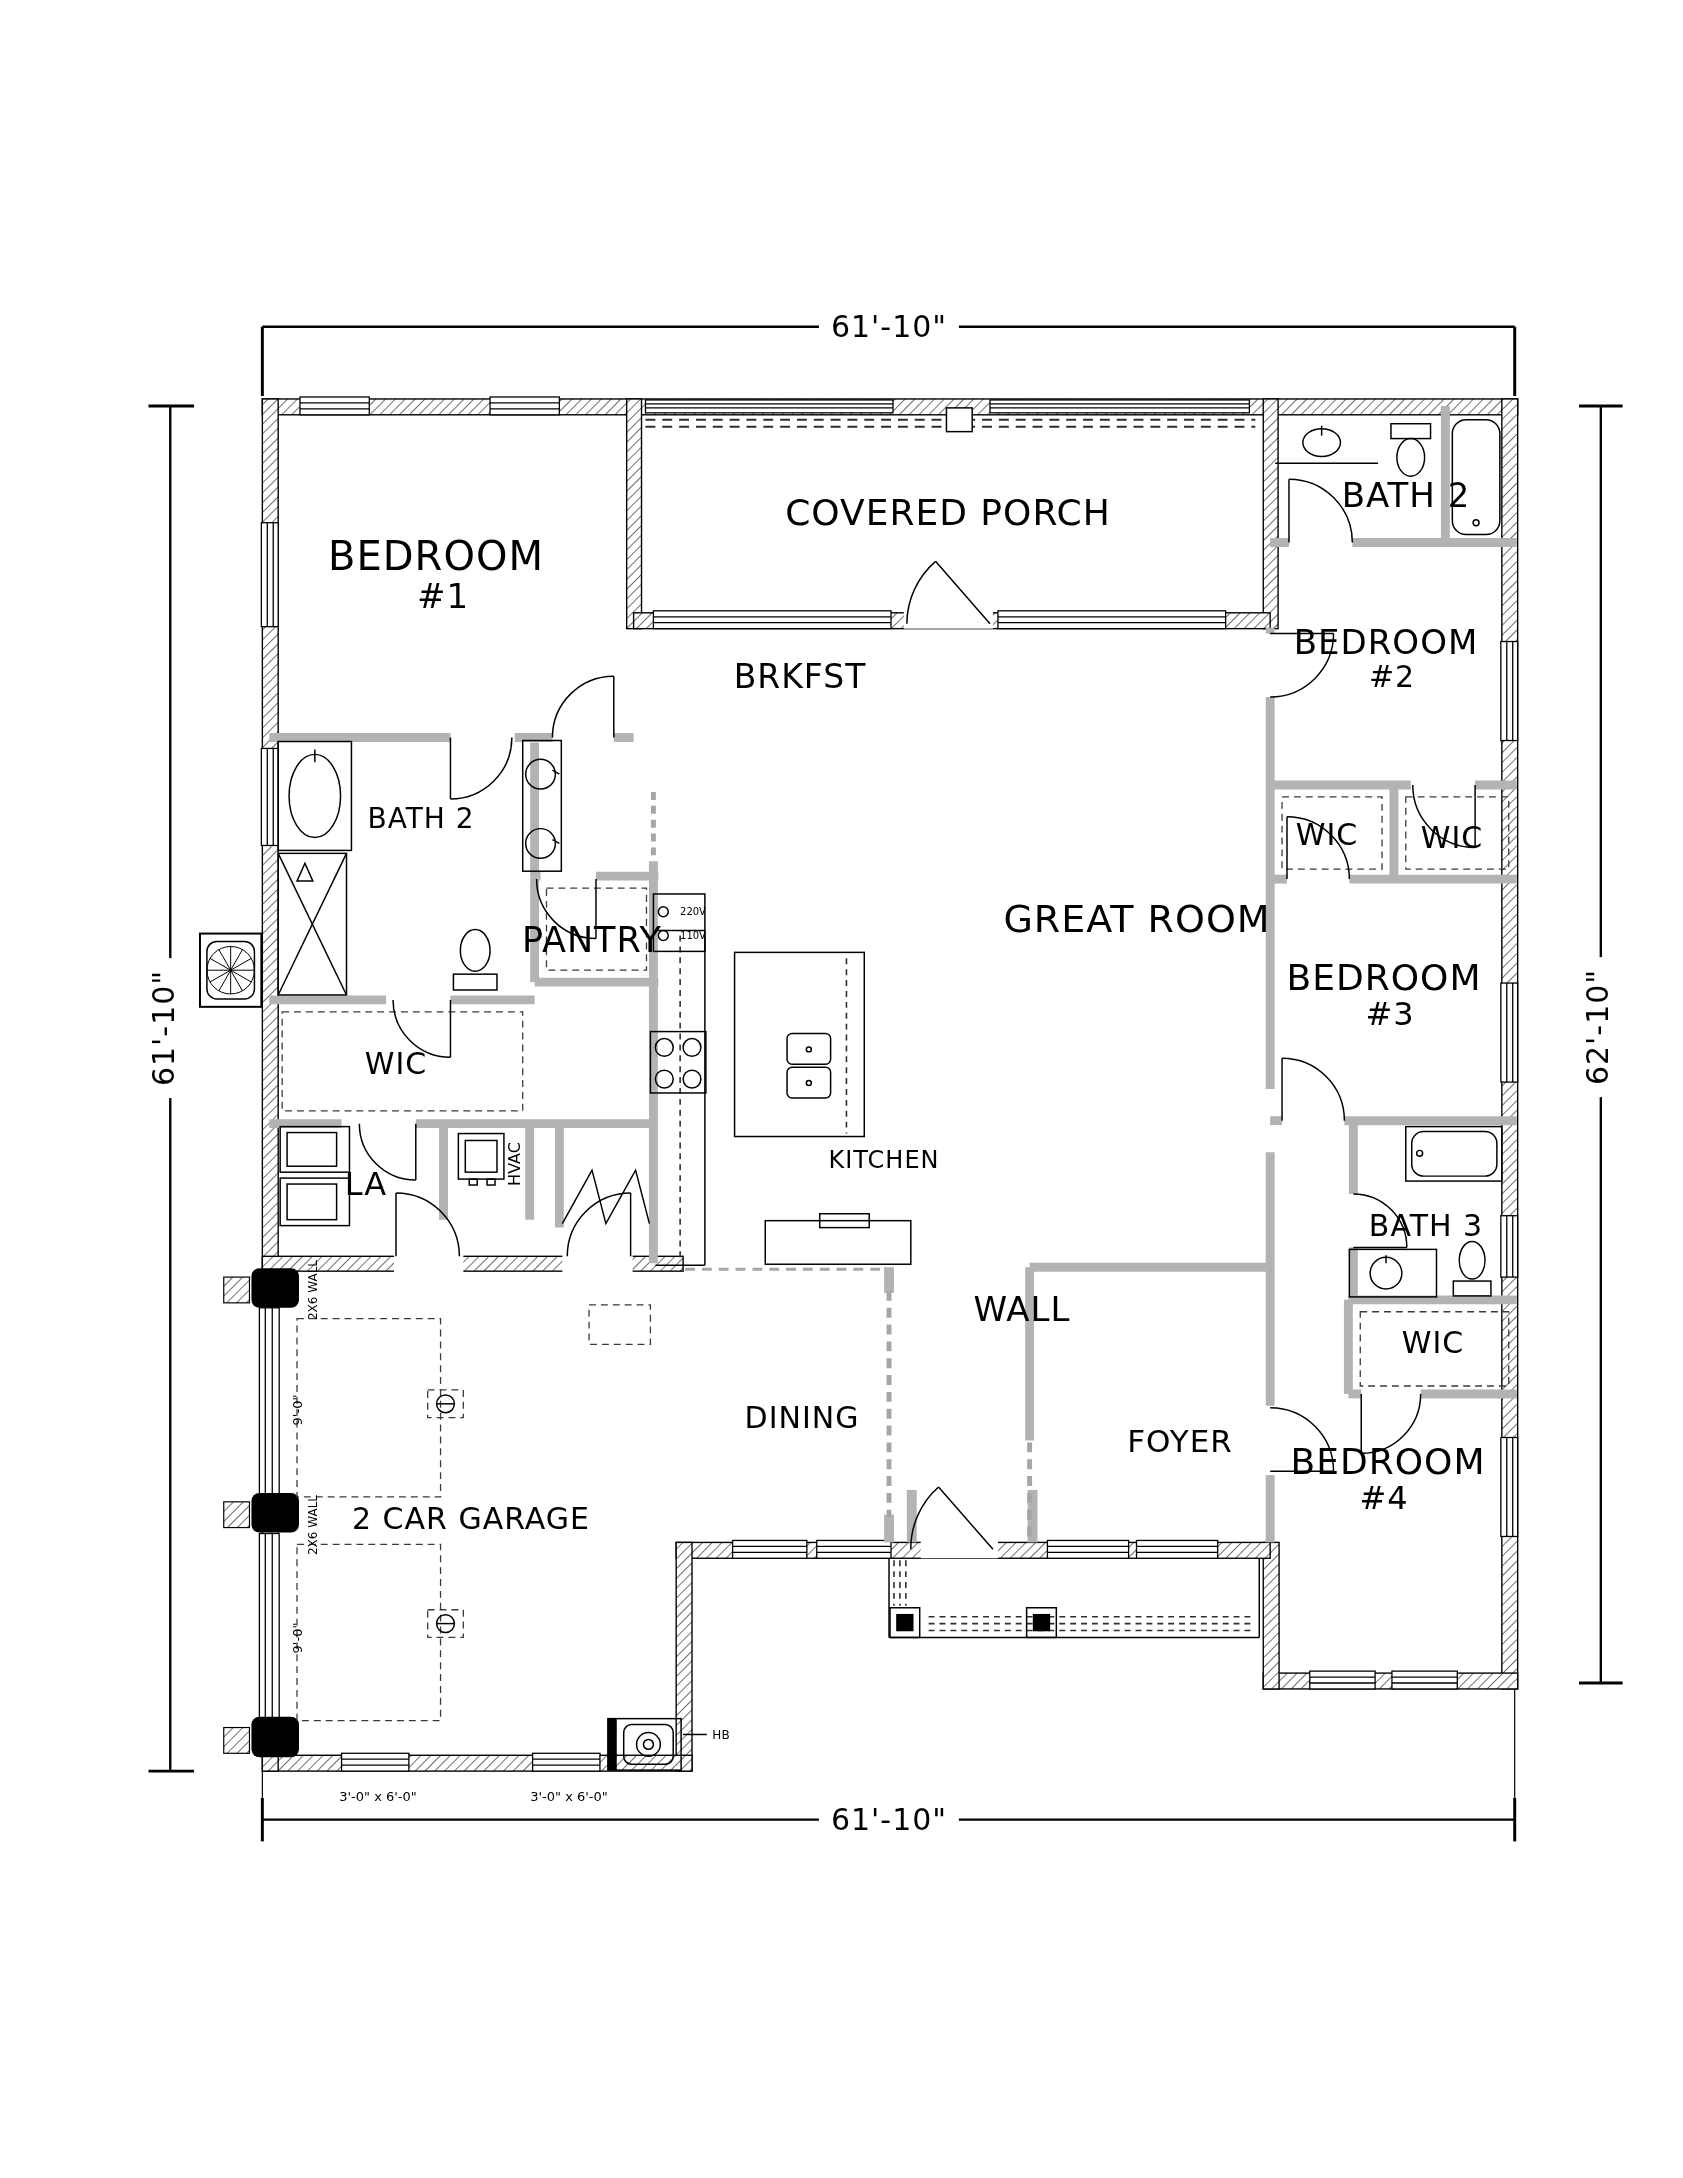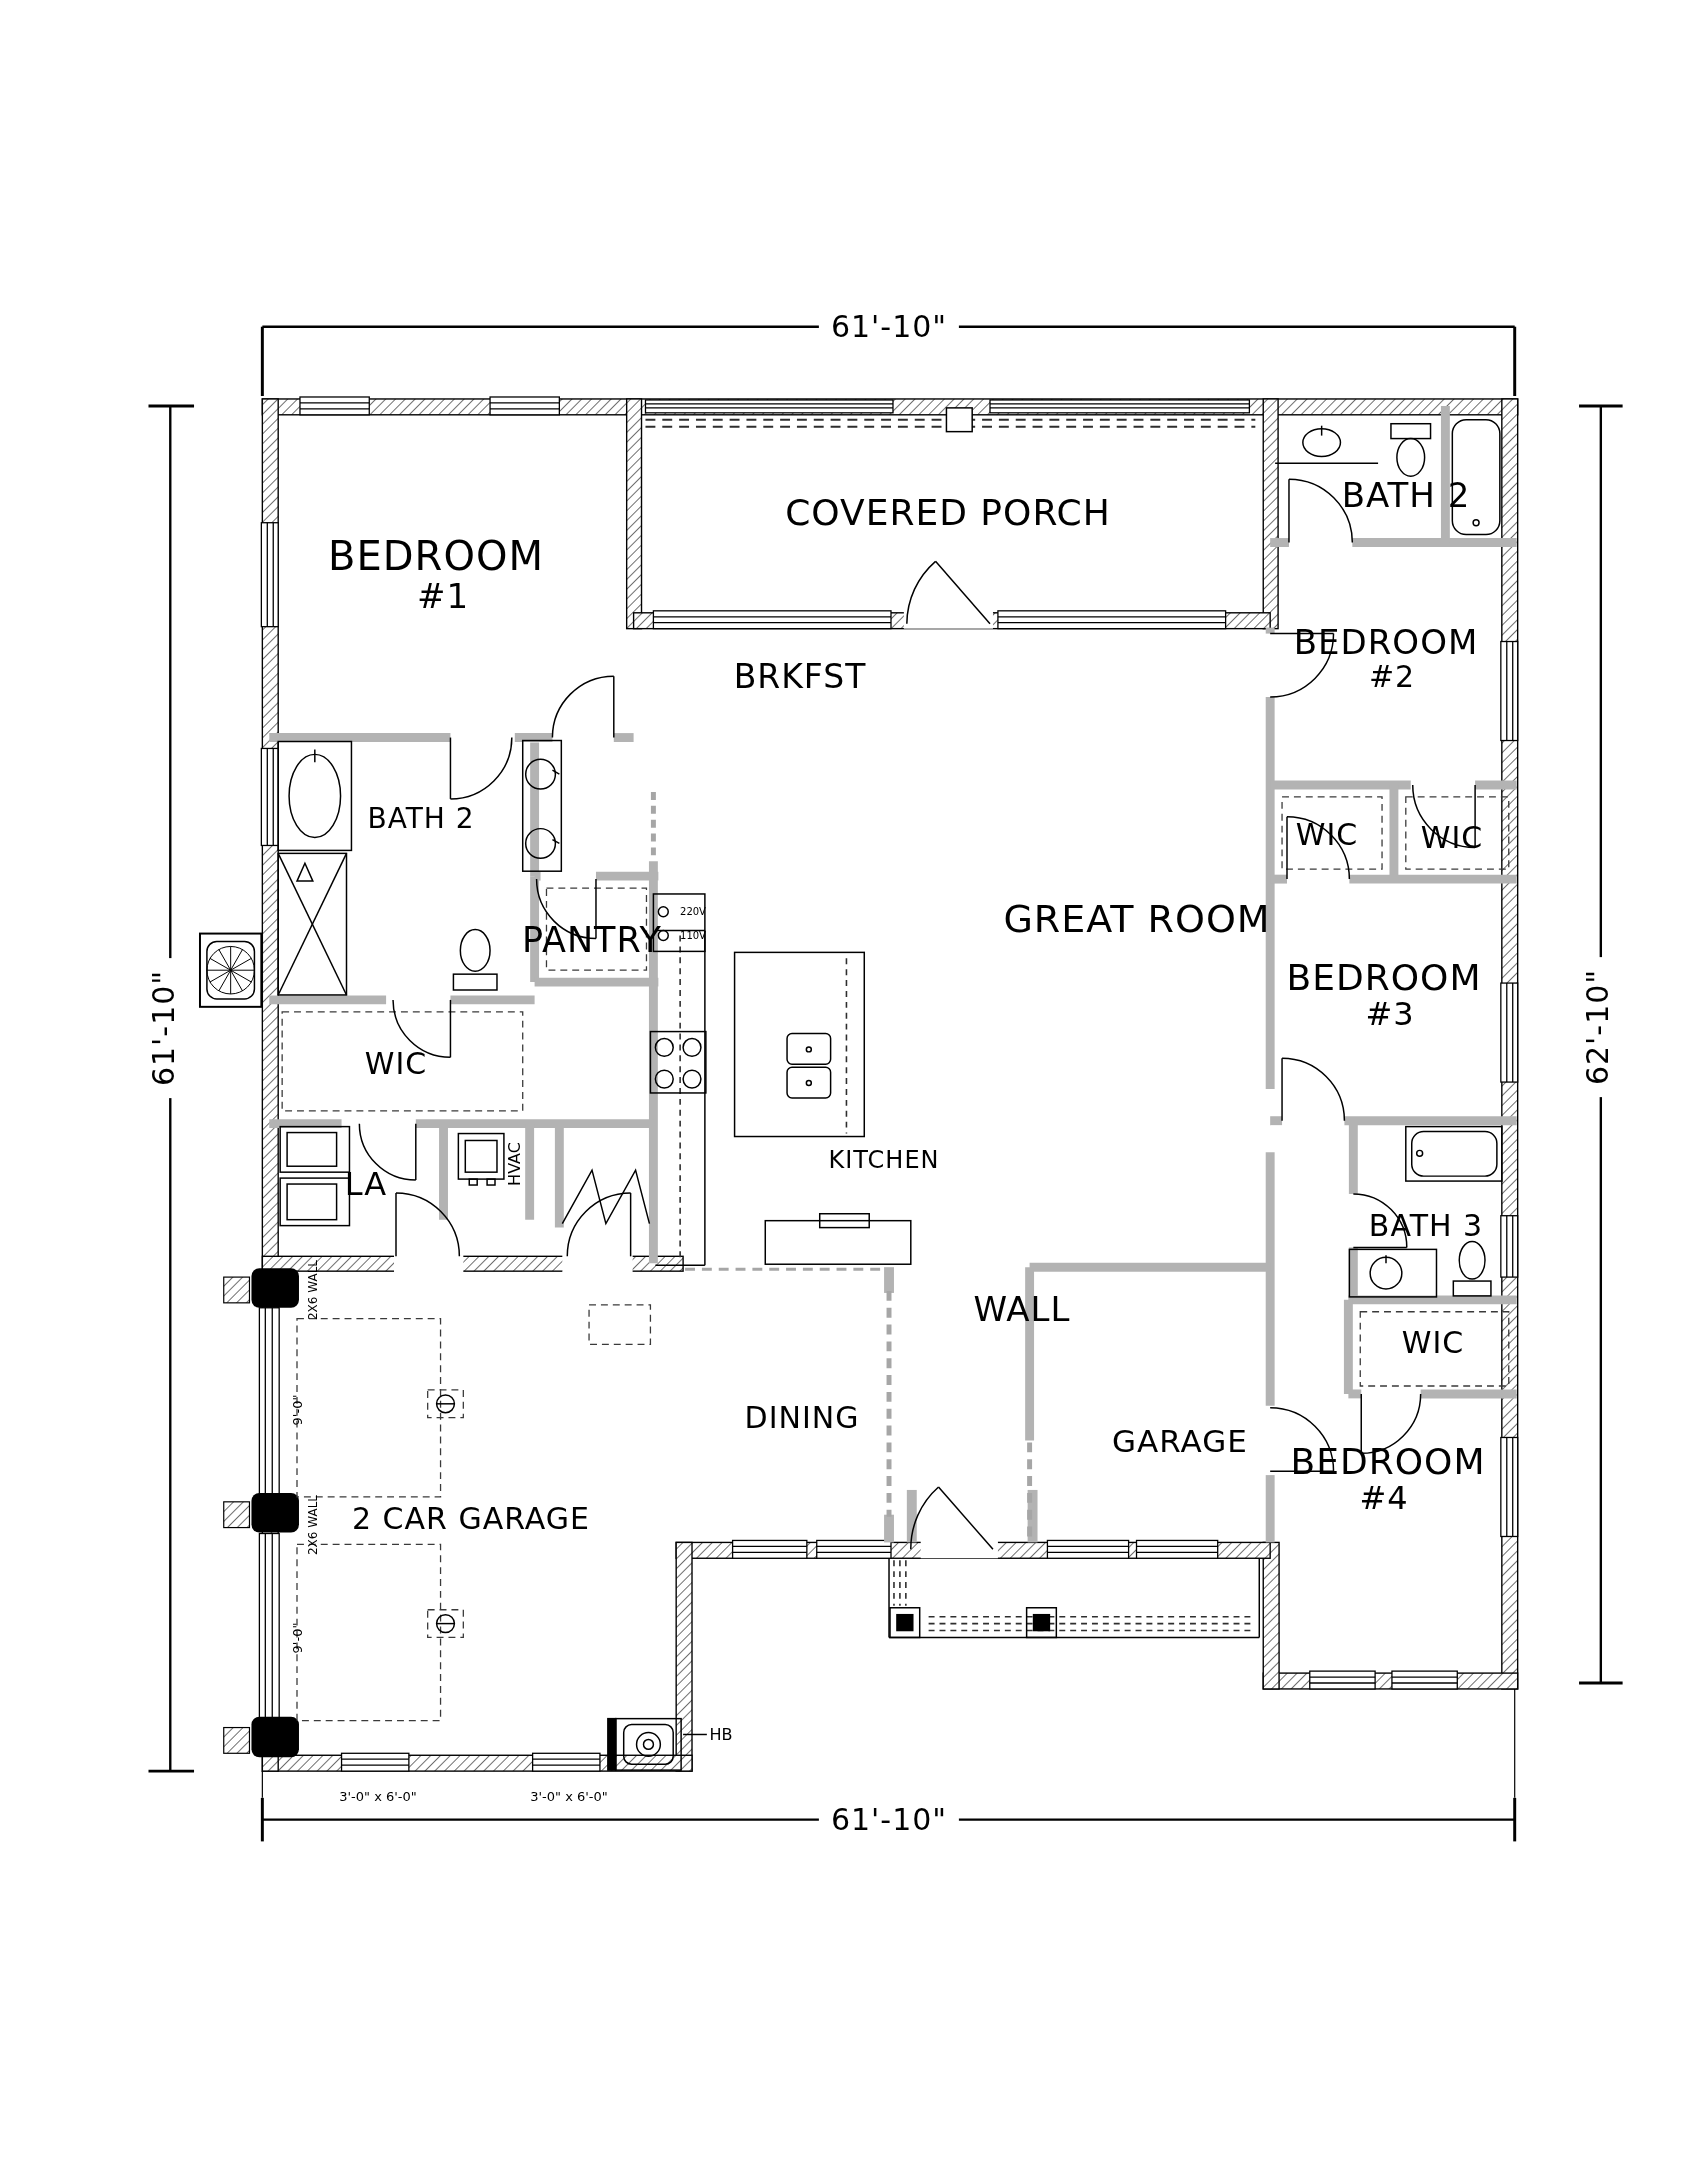--- a/index.html
+++ b/index.html
@@ -435,29 +435,29 @@
   <div class="lbl" style="left:1386px;top:642px;font-size:34px">BEDROOM</div>
   <div class="lbl" style="left:1392px;top:677px;font-size:30px">#2</div>
   <div class="lbl" style="left:1327px;top:835px;font-size:30px">WIC</div>
   <div class="lbl" style="left:1452px;top:838px;font-size:30px">WIC</div>
   <div class="lbl" style="left:1384px;top:978px;font-size:36px">BEDROOM</div>
   <div class="lbl" style="left:1390px;top:1014px;font-size:32px">#3</div>
   <div class="lbl" style="left:1426px;top:1226px;font-size:30px">BATH 3</div>
   <div class="lbl" style="left:1433px;top:1343px;font-size:30px">WIC</div>
   <div class="lbl" style="left:1022px;top:1309px;font-size:34px">WALL</div>
   <div class="lbl" style="left:802px;top:1418px;font-size:30px">DINING</div>
-  <div class="lbl" style="left:1180px;top:1441px;font-size:31px">GARAGE</div>
+  <div class="lbl" style="left:1180px;top:1441px;font-size:31px">FOYER</div>
   <div class="lbl" style="left:1388px;top:1462px;font-size:36px">BEDROOM</div>
   <div class="lbl" style="left:1384px;top:1498px;font-size:32px">#4</div>
   <div class="lbl" style="left:471px;top:1519px;font-size:30px">2 CAR GARAGE</div>
 
   <div class="lbl" style="left:693px;top:912px;font-size:10px;letter-spacing:0px">220V</div>
   <div class="lbl" style="left:693px;top:936px;font-size:10px;letter-spacing:0px">110V</div>
   <div class="lbl rot" style="left:313px;top:1290px;font-size:12px;letter-spacing:0px">2X6 WALL</div>
   <div class="lbl rot" style="left:313px;top:1525px;font-size:12px;letter-spacing:0px">2X6 WALL</div>
   <div class="lbl rot" style="left:297px;top:1410px;font-size:13px;letter-spacing:0px">9'-0"</div>
   <div class="lbl rot" style="left:297px;top:1638px;font-size:13px;letter-spacing:0px">9'-0"</div>
   <div class="lbl" style="left:378px;top:1796px;font-size:13px;letter-spacing:0px">3'-0" x 6'-0"</div>
   <div class="lbl" style="left:569px;top:1796px;font-size:13px;letter-spacing:0px">3'-0" x 6'-0"</div>
-  <div class="lbl" style="left:721px;top:1735px;font-size:16px;letter-spacing:0px">HB</div>
+  <div class="lbl" style="left:721px;top:1735px;font-size:12px;letter-spacing:0px">HB</div>
 
 </div>
 
 
 </body></html>

